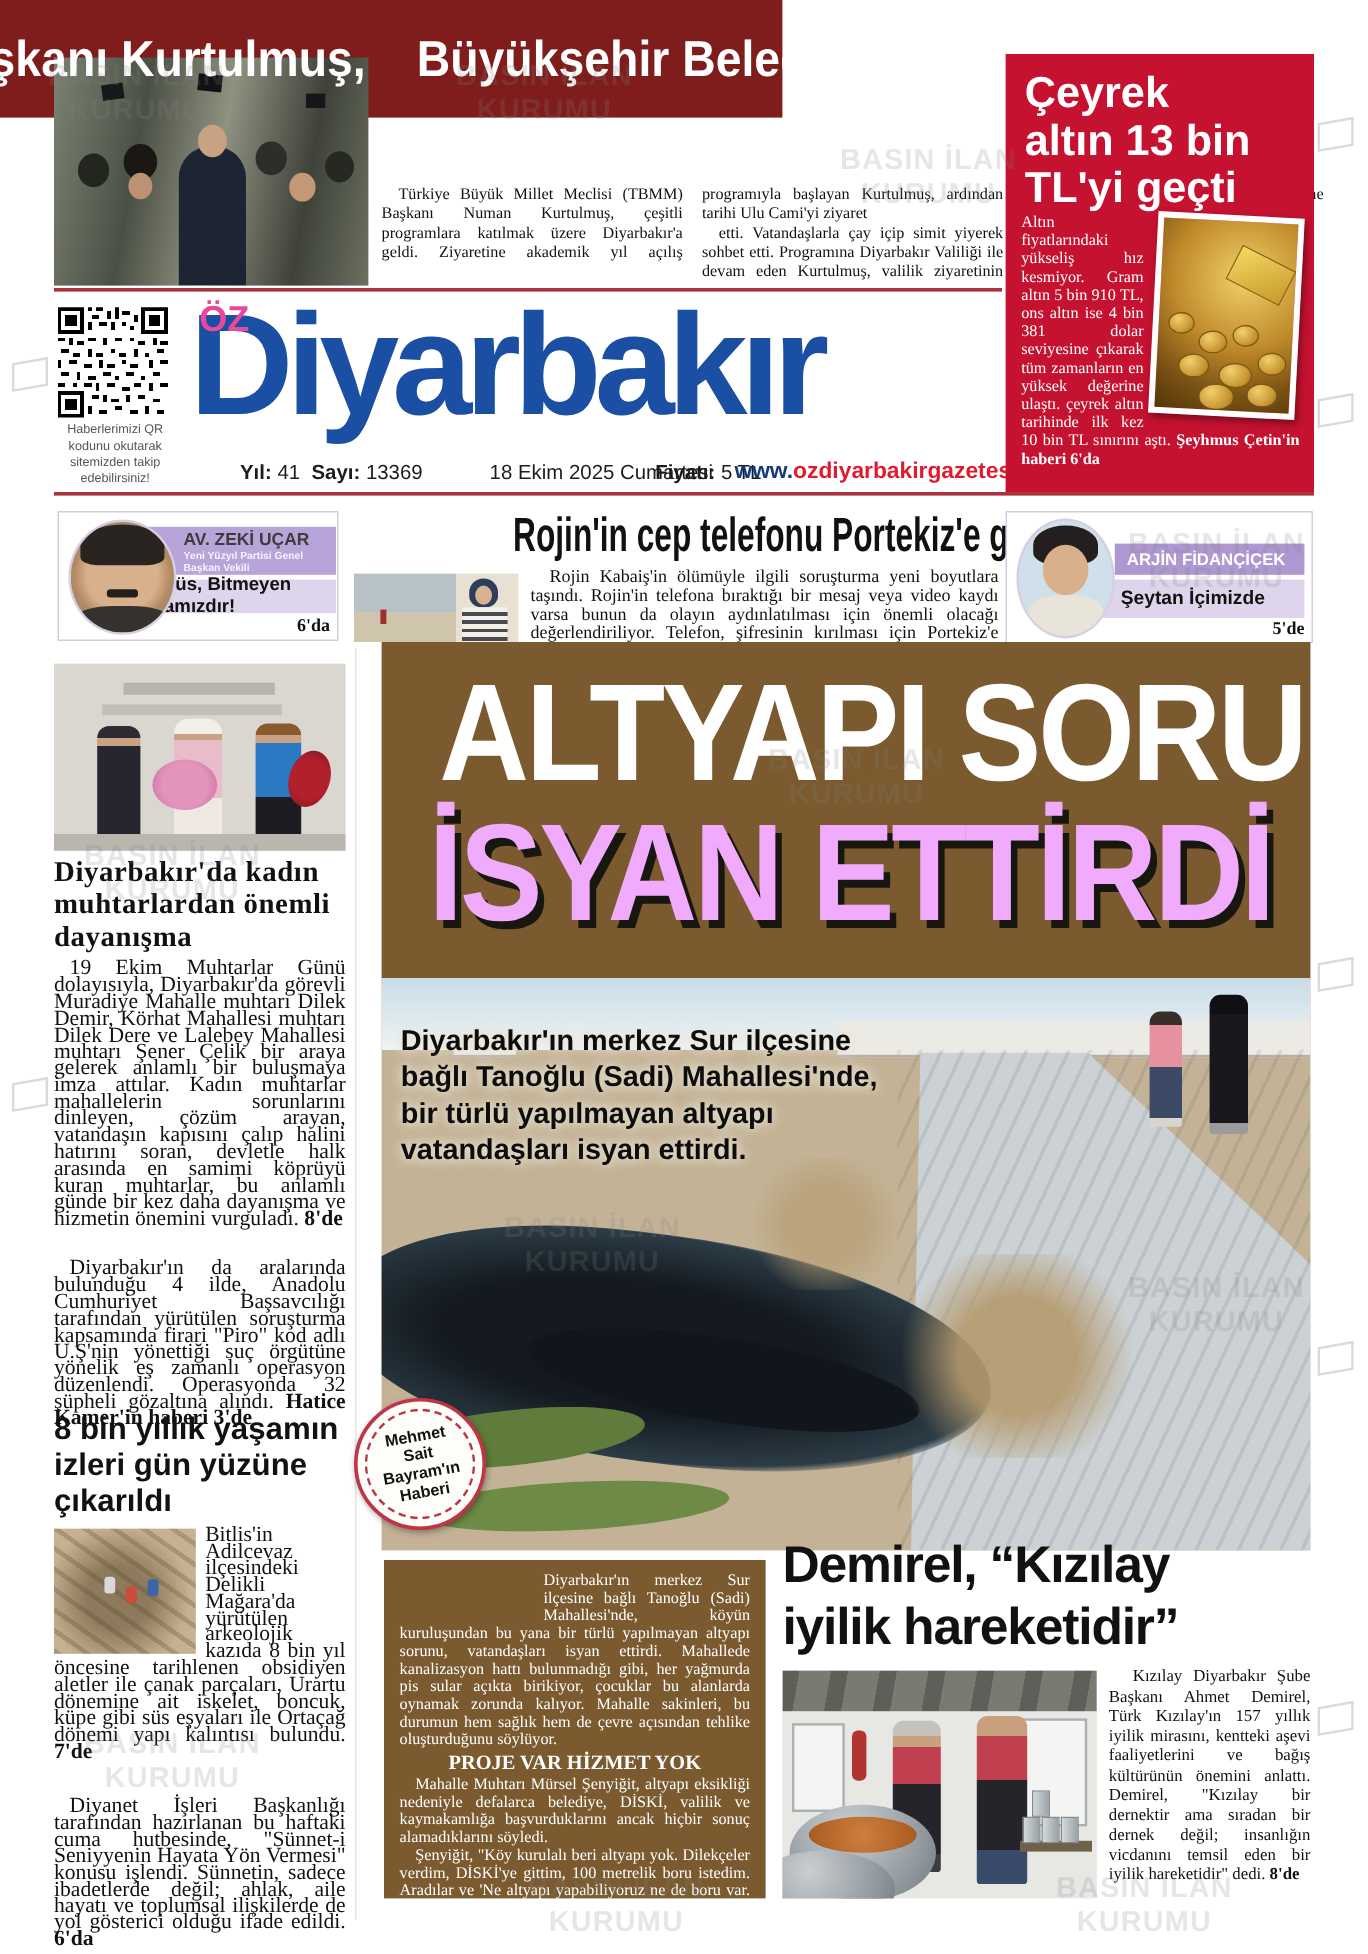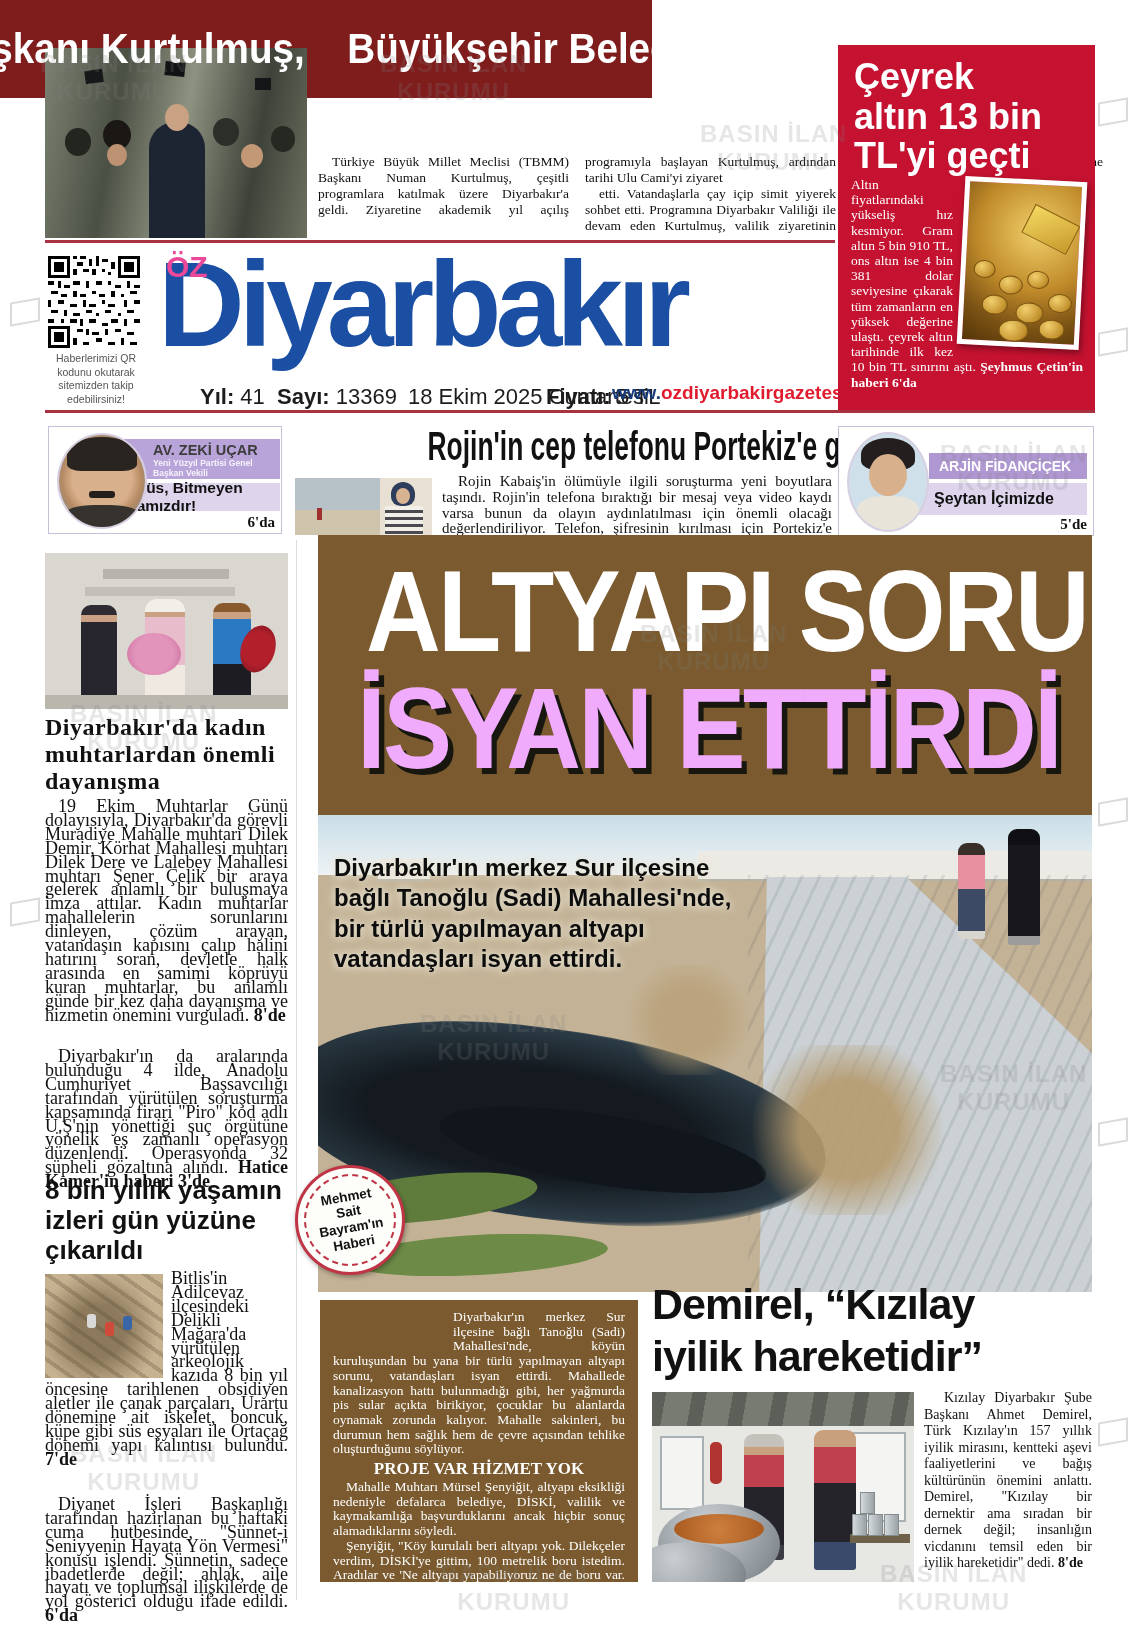--- a/index.html
+++ b/index.html
@@ -40,21 +40,21 @@
       border:1px solid #7c5512}
   .goldbar{position:absolute;width:48px;height:30px;background:linear-gradient(135deg,#f4d862,#c79a2c);
       border:1px solid #8a6214;transform:rotate(24deg)}
   
   .rule{position:absolute;background:#a8323f;height:3px;z-index:3}
   .qr-caption{left:40px;top:352px;width:112px;font:10.5px "Liberation Sans",sans-serif;
       color:#555;text-align:center;line-height:1.3}
   .logo-oz{left:166px;top:250px;font:bold 30px "Liberation Sans",sans-serif;color:#ec4899;z-index:2}
   .logo-main{left:158px;top:244px;font:bold 120px "Liberation Sans",sans-serif;color:#1a4fa4;
       letter-spacing:-6px;line-height:1;z-index:1}
-  .mh-info{top:384px;font-size:22px;font-family:"Liberation Sans",sans-serif;color:#1c1c1c;white-space:nowrap}
+  .mh-info{top:384px;font-size:17px;font-family:"Liberation Sans",sans-serif;color:#1c1c1c;white-space:nowrap}
   .mh-url{font:bold 19px "Liberation Sans",sans-serif}
   .u-nav{color:#163a7a}.u-red{color:#e11b2e}
   
   .pbox{position:absolute;border:1px solid #c9bfd8;background:#fff}
   .banner-p{position:absolute;background:#b9a4da}
   .banner-l{position:absolute;background:#ded4ec}
   .rojin-h{left:300px;top:424px;width:532px;text-align:center}
   .rojin-h .cx{font:bold 40px "Liberation Sans",sans-serif;transform:scaleX(.66);transform-origin:center}
   .rojin-photo{left:295px;top:478px;width:137px;height:57px}
   .rojin-body{left:442px;top:474px;width:390px;font-size:15px;line-height:15.8px;text-align:justify}

